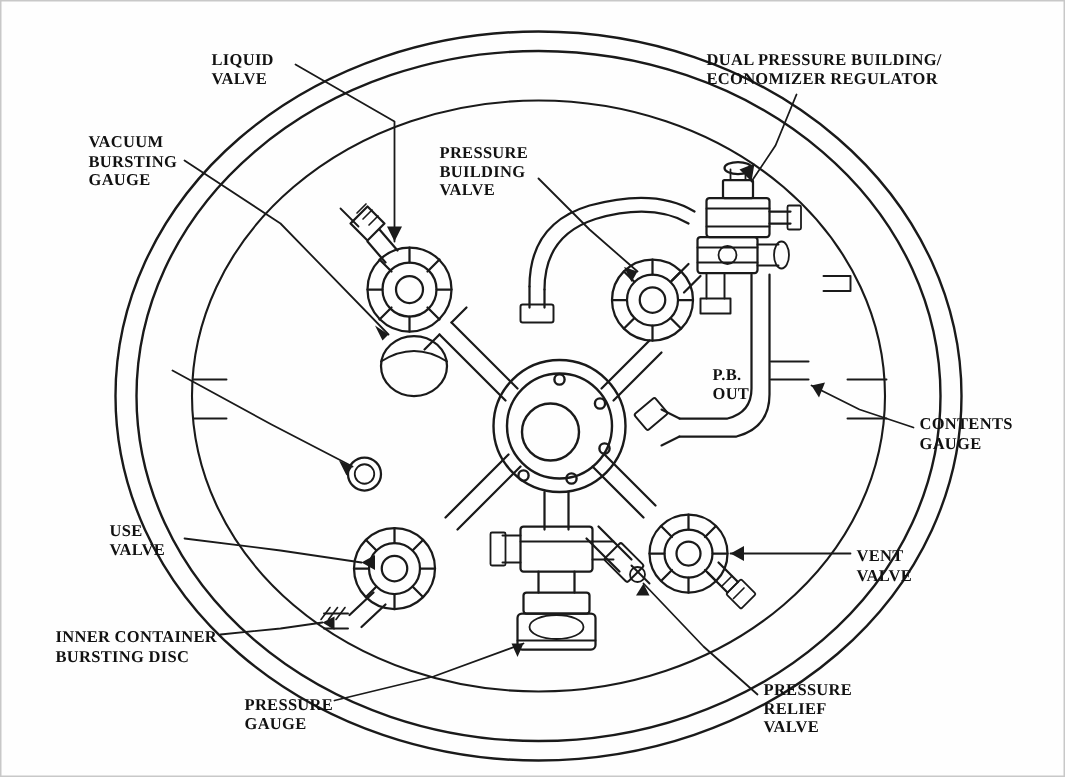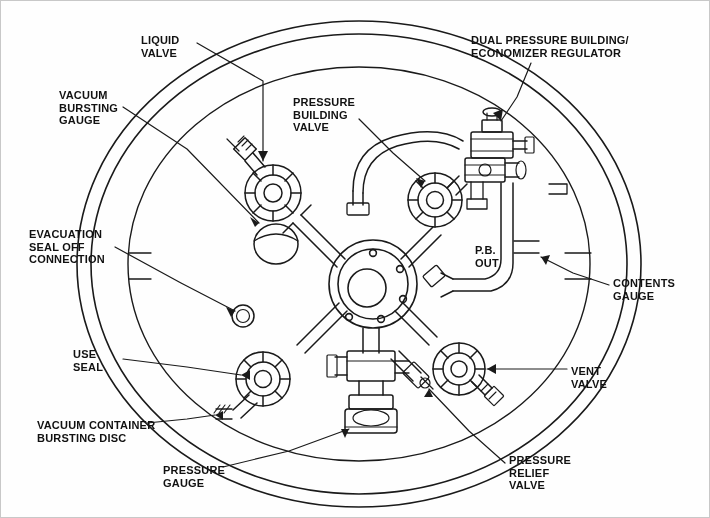--- a/index.html
+++ b/index.html
@@ -19,21 +19,21 @@
   }
   #diagram-svg {
     position: absolute;
     left: 0;
     top: 0;
     width: 710px;
     height: 518px;
   }
   .label {
     position: absolute;
-    font-family: Liberation Sans, sans-serif;
+    font-family: Liberation Serif, serif;
     font-size: 11px;
     font-weight: bold;
     color: #111111;
     line-height: 12.5px;
     letter-spacing: 0.2px;
     white-space: pre;
   }
   .label.left   { text-align: left; }
 </style>
 </head>
@@ -223,32 +223,29 @@
   <div class="label left" style="left:140px; top:33px;">LIQUID
 VALVE</div>
   <div class="label left" style="left:470px; top:33px;">DUAL PRESSURE BUILDING/
 ECONOMIZER REGULATOR</div>
   <div class="label left" style="left:58px;  top:88px;">VACUUM
 BURSTING
 GAUGE</div>
   <div class="label left" style="left:292px; top:95px;">PRESSURE
 BUILDING
 VALVE</div>
-  <div class="label left" style="left:28px;  top:227px;">EVACUATION
-SEAL OFF
-CONNECTION</div>
   <div class="label left" style="left:474px; top:199px;margin-top:44px;">P.B.
 OUT</div>
   <div class="label left" style="left:612px; top:276px;">CONTENTS
 GAUGE</div>
   <div class="label left" style="left:72px;  top:347px;">USE
-SEAL</div>
+VALVE</div>
   <div class="label left" style="left:570px; top:364px;">VENT
 VALVE</div>
-  <div class="label left" style="left:36px;  top:418px;">VACUUM CONTAINER
+  <div class="label left" style="left:36px;  top:418px;">INNER CONTAINER
 BURSTING DISC</div>
   <div class="label left" style="left:162px; top:463px;">PRESSURE
 GAUGE</div>
   <div class="label left" style="left:508px; top:453px;">PRESSURE
 RELIEF
 VALVE</div>
 
 </div>
 
 </body></html>

